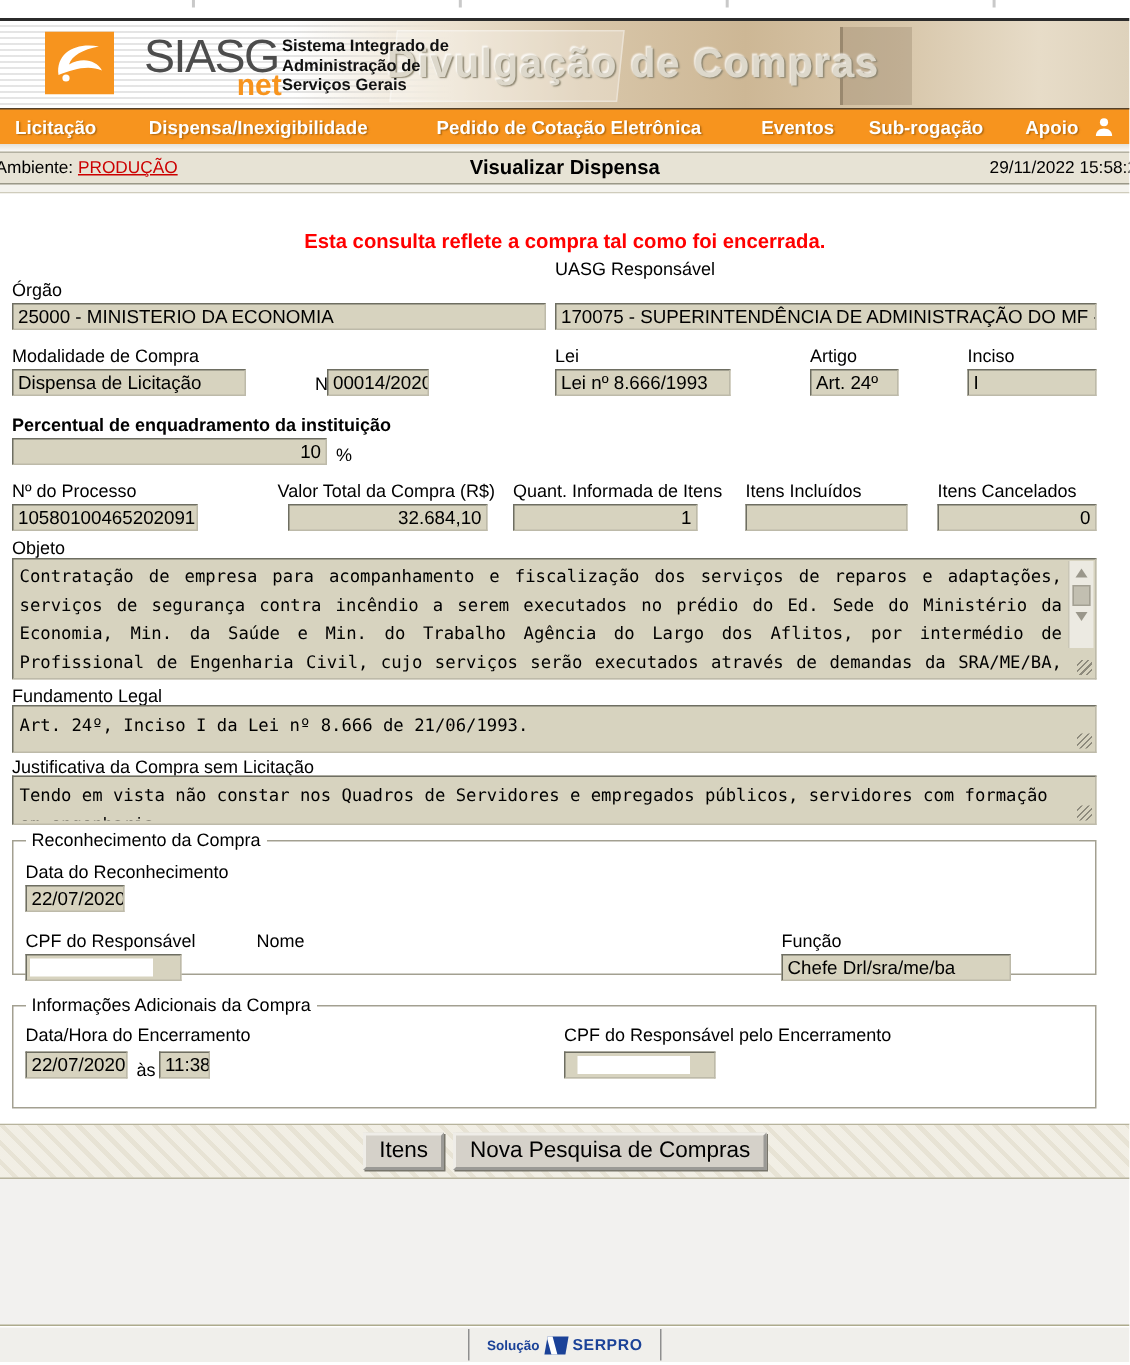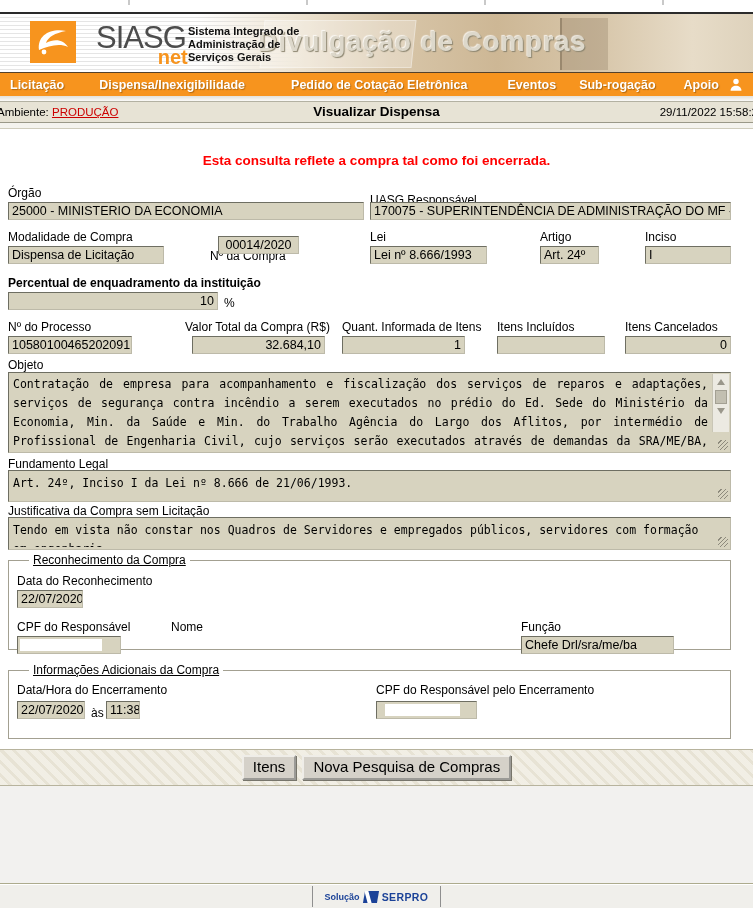--- a/index.html
+++ b/index.html
@@ -69,21 +69,21 @@
   .textbox-text.single{inset:3px 22px 2px 4px;text-align:left;}
   .vscroll{position:absolute;top:1px;right:1px;width:16px;height:58px;background:#ECEAE2;border-left:1px solid #c9c6b6;}
   .arrow-up{width:0;height:0;margin:5px auto 0;border-left:4px solid transparent;border-right:4px solid transparent;
     border-bottom:6px solid #9a978b;}
   .thumb{width:10px;height:12px;margin:5px auto 0;background:#C2BFB1;border:1px solid #a3a093;}
   .arrow-down{width:0;height:0;margin:4px auto 0;border-left:4px solid transparent;border-right:4px solid transparent;
     border-top:6px solid #9a978b;}
   .grip{position:absolute;right:2px;bottom:2px;width:10px;height:10px;
     background:repeating-linear-gradient(135deg,transparent 0 2px,#8d8a7c 2px 3px);cursor:nwse-resize;}
   .fs{position:absolute;box-sizing:border-box;border:1px solid #A3A091;margin:0;padding:0;}
-  .fs legend{font-size:12px;color:#000;margin-left:20px;padding:0 4px;text-decoration:underline;}
+  .fs legend{font-size:12px;color:#000;margin-left:8px;padding:0 4px;}
   .redact{position:absolute;left:2px;top:2px;height:12px;background:#fff;}
   
   .band{height:37px;box-sizing:border-box;background:#EDE9DC;border-top:1px solid #b7b39d;border-bottom:1px solid #b7b39d;
     background-image:repeating-linear-gradient(45deg,rgba(255,255,255,.25) 0 6px,rgba(190,182,158,.12) 6px 9px);
     display:flex;align-items:center;justify-content:center;gap:6px;}
   .btn{font-family:"Liberation Sans",sans-serif;font-size:15px;color:#000;background:#D5D1C9;
     border:2px outset #efede8;box-shadow:1px 1px 0 #77756b;padding:1px 9px 3px;cursor:pointer;white-space:nowrap;}
   
   .below{height:97px;background:#F2F1EF;border-bottom:1px solid #adab8d;}
   .footer{height:23px;background:#F0EFEB;border-top:1px solid #fff;display:flex;align-items:center;justify-content:center;}
@@ -139,27 +139,27 @@
   <div class="page-title">Visualizar Dispensa</div>
   <div class="stamp">29/11/2022 15:58:2</div>
 </div>
 <div class="statusbar-gap"></div>
 
 <div class="content">
   <div class="notice">Esta consulta reflete a compra tal como foi encerrada.</div>
 
   <div class="lbl" style="left:8px;top:57px;">Órgão</div>
   <div class="field" style="left:8px;top:73px;width:356px;">25000 - MINISTERIO DA ECONOMIA</div>
-  <div class="lbl" style="left:370px;top:64px;">UASG Responsável</div>
+  <div class="lbl" style="left:370px;top:43px;">UASG Responsável</div>
   <div class="field" style="left:370px;top:73px;width:361px;">170075 - SUPERINTENDÊNCIA DE ADMINISTRAÇÃO DO MF - BA</div>
 
   <div class="lbl" style="left:8px;top:101px;">Modalidade de Compra</div>
   <div class="field" style="left:8px;top:117px;width:156px;">Dispensa de Licitação</div>
   <div class="lbl" style="left:210px;top:101px;margin-top:19px;">Nº da Compra</div>
-  <div class="field ta-c" style="left:218px;top:107px;width:81px;">00014/2020</div>
+  <div class="field ta-c" style="left:218px;top:117px;width:68px;">00014/2020</div>
   <div class="lbl" style="left:370px;top:101px;">Lei</div>
   <div class="field" style="left:370px;top:117px;width:117px;">Lei nº 8.666/1993</div>
   <div class="lbl" style="left:540px;top:101px;">Artigo</div>
   <div class="field" style="left:540px;top:117px;width:59px;">Art. 24º</div>
   <div class="lbl" style="left:645px;top:101px;">Inciso</div>
   <div class="field" style="left:645px;top:117px;width:86px;">I</div>
 
   <div class="lbl" style="left:8px;top:147px;font-weight:bold;">Percentual de enquadramento da instituição</div>
   <div class="field ta-r" style="left:8px;top:163px;width:210px;">10</div>
   <div class="suffix" style="left:224px;top:167px;">%</div>

